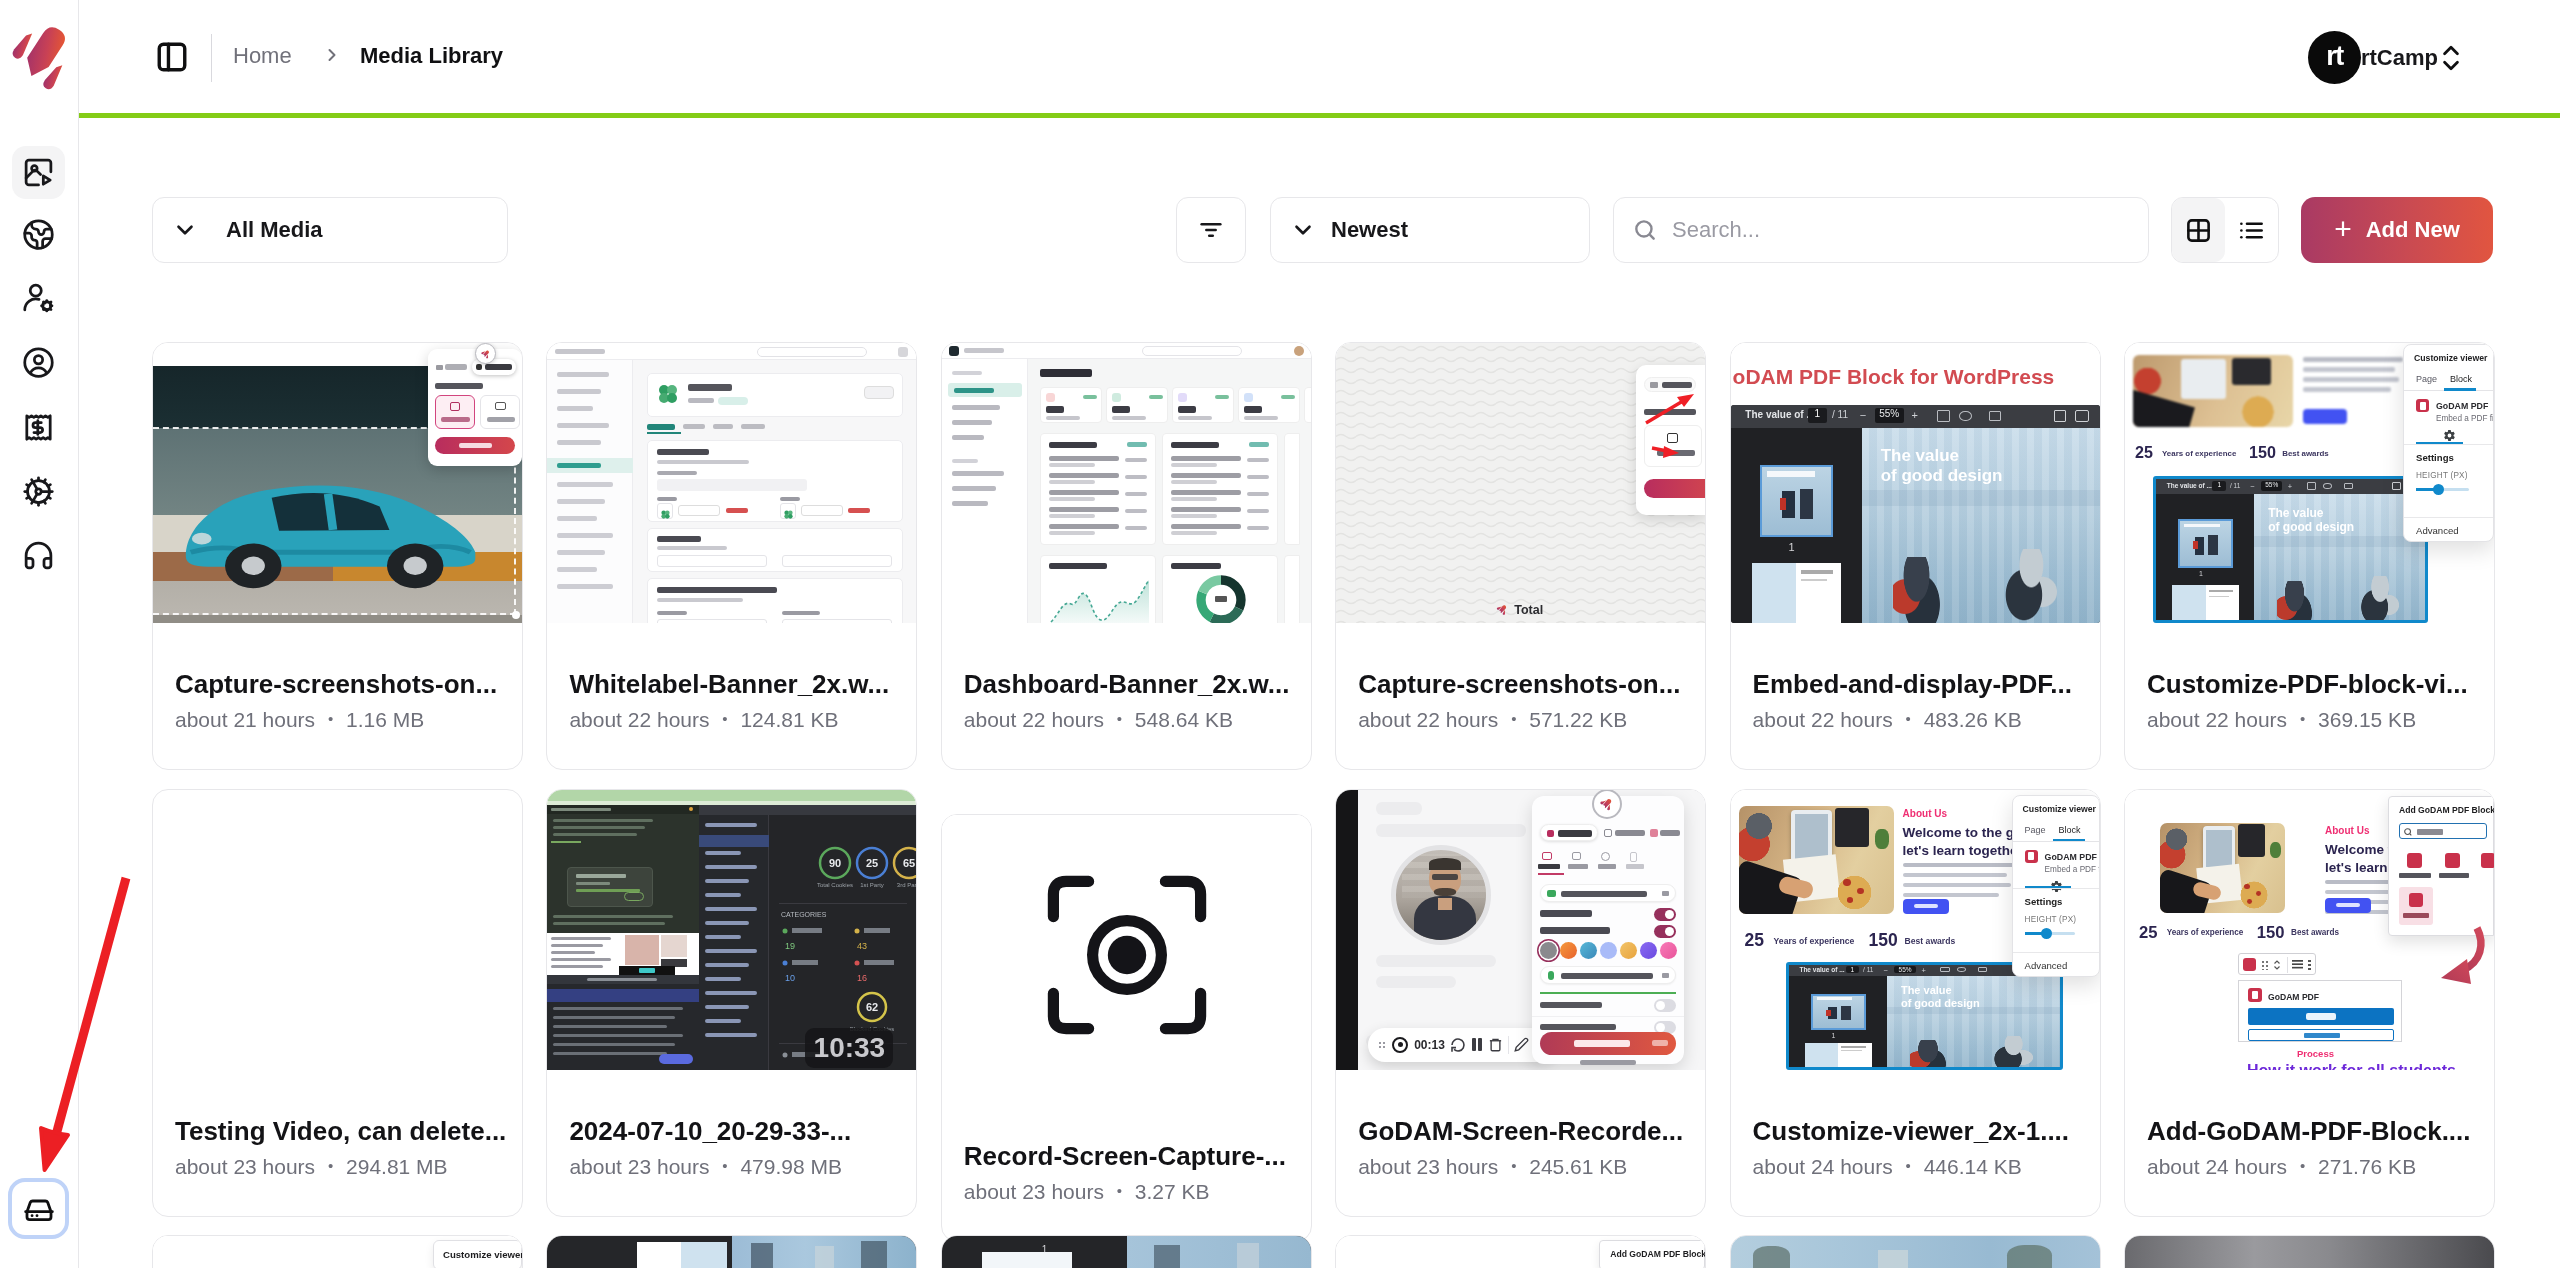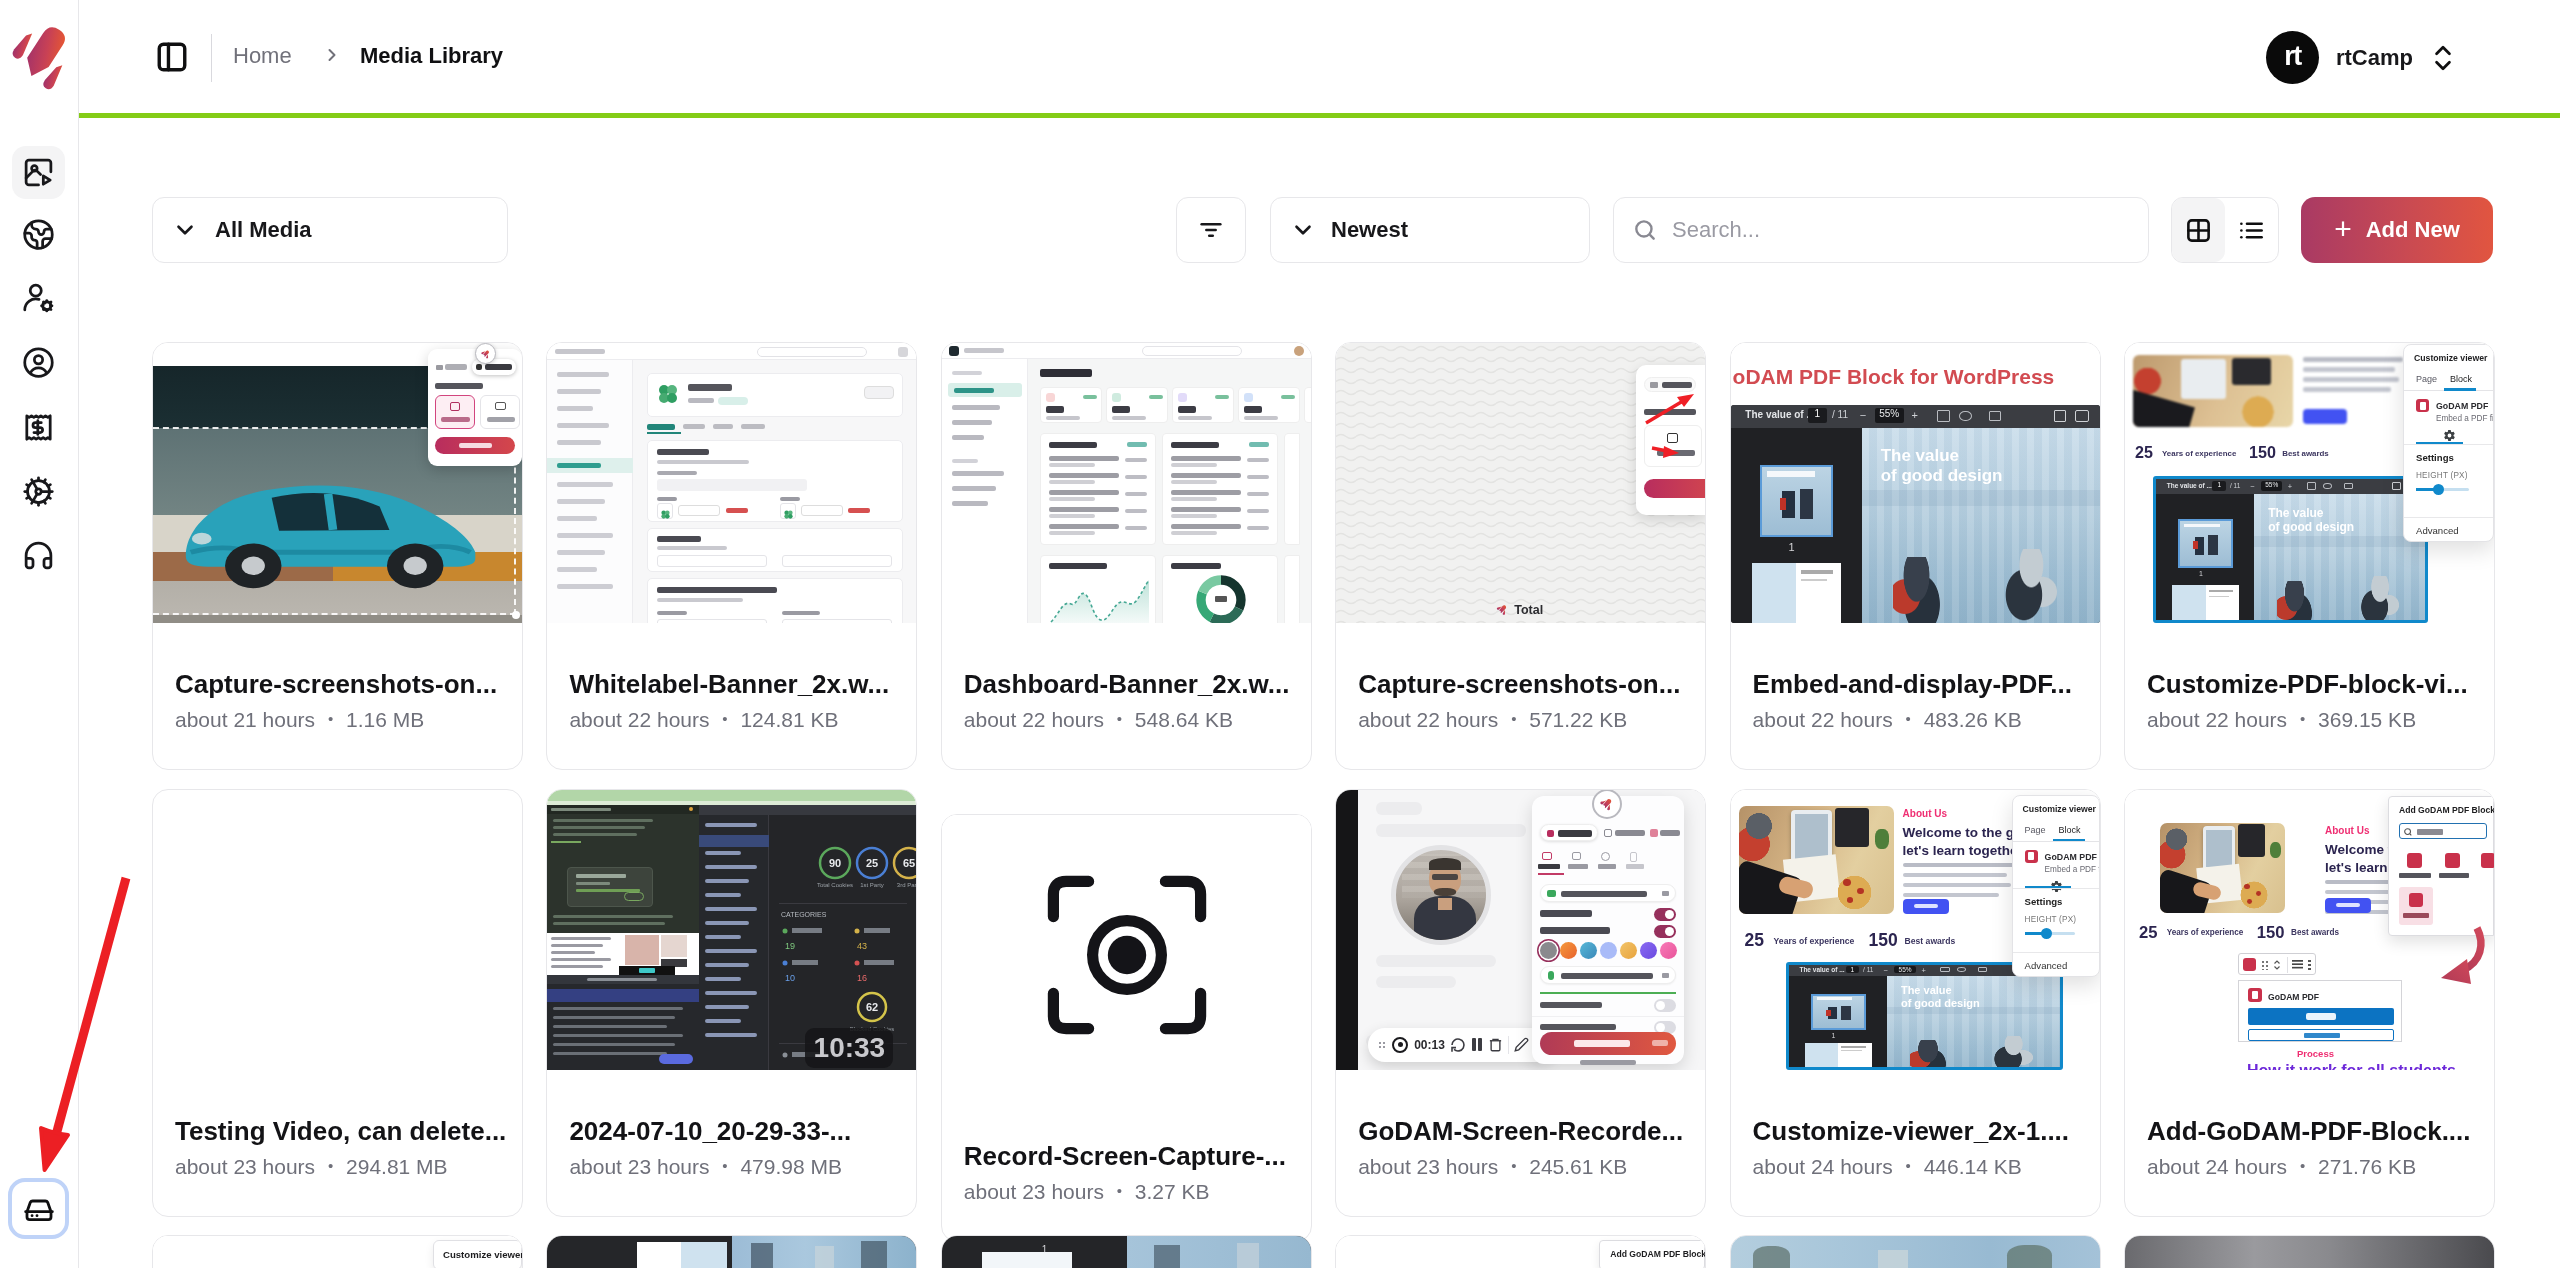--- a/index.html
+++ b/index.html
@@ -22,31 +22,31 @@
 
 
 #header { position:absolute; left:79px; top:0; width:2481px; height:118px;
   border-bottom:5px solid #84cc16; background:#fff; }
 #paneltoggle { position:absolute; left:76px; top:40px; width:34px; height:34px; }
 #hdivider { position:absolute; left:132px; top:34px; width:1px; height:48px; background:#d9d9de; }
 .crumb { position:absolute; top:43px; font-size:22px; }
 #crumb-home { left:154px; color:#71717a; }
 #crumb-sep { left:243px; top:45px; }
 #crumb-cur { left:281px; font-weight:600; color:#101012; }
-#acct { position:absolute; right:104px; top:30px; height:55px; display:flex; align-items:center; gap:17px; }
+#acct { position:absolute; right:96px; top:30px; height:55px; display:flex; align-items:center; }
 #acct .avatar { width:53px; height:53px; border-radius:50%; background:#0a0a0a; color:#fff;
   display:flex; align-items:center; justify-content:center; font-size:27px; font-weight:700; letter-spacing:-1.5px; padding-bottom:3px;}
 #acct .name { font-size:22px; font-weight:600; }
 
 
 .ctl { position:absolute; top:197px; height:66px; background:#fff;
   border:1px solid #e7e7ea; border-radius:12px; display:flex; align-items:center; }
 #allmedia { left:152px; width:356px; }
 #allmedia .chev { margin-left:19px; }
-#allmedia .lbl { margin-left:17px; font-size:22px; font-weight:600; }
+#allmedia .lbl { margin-left:28px; font-size:22px; font-weight:600; }
 #filterbtn { left:1176px; width:70px; justify-content:center; }
 #newest { left:1270px; width:320px; }
 #newest .chev { margin-left:19px; }
 #newest .lbl { margin-left:15px; font-size:22px; font-weight:700; }
 #search { left:1613px; width:536px; }
 #search svg { margin-left:18px; }
 #search .ph { margin-left:14px; font-size:22px; color:#9a9aa3; }
 #viewtoggle { left:2171px; width:108px; padding:0; overflow:hidden; }
 #viewtoggle .seg { width:54px; height:64px; display:flex; align-items:center; justify-content:center; }
 #viewtoggle .seg.on { background:#f4f4f5; border-radius:11px; }

